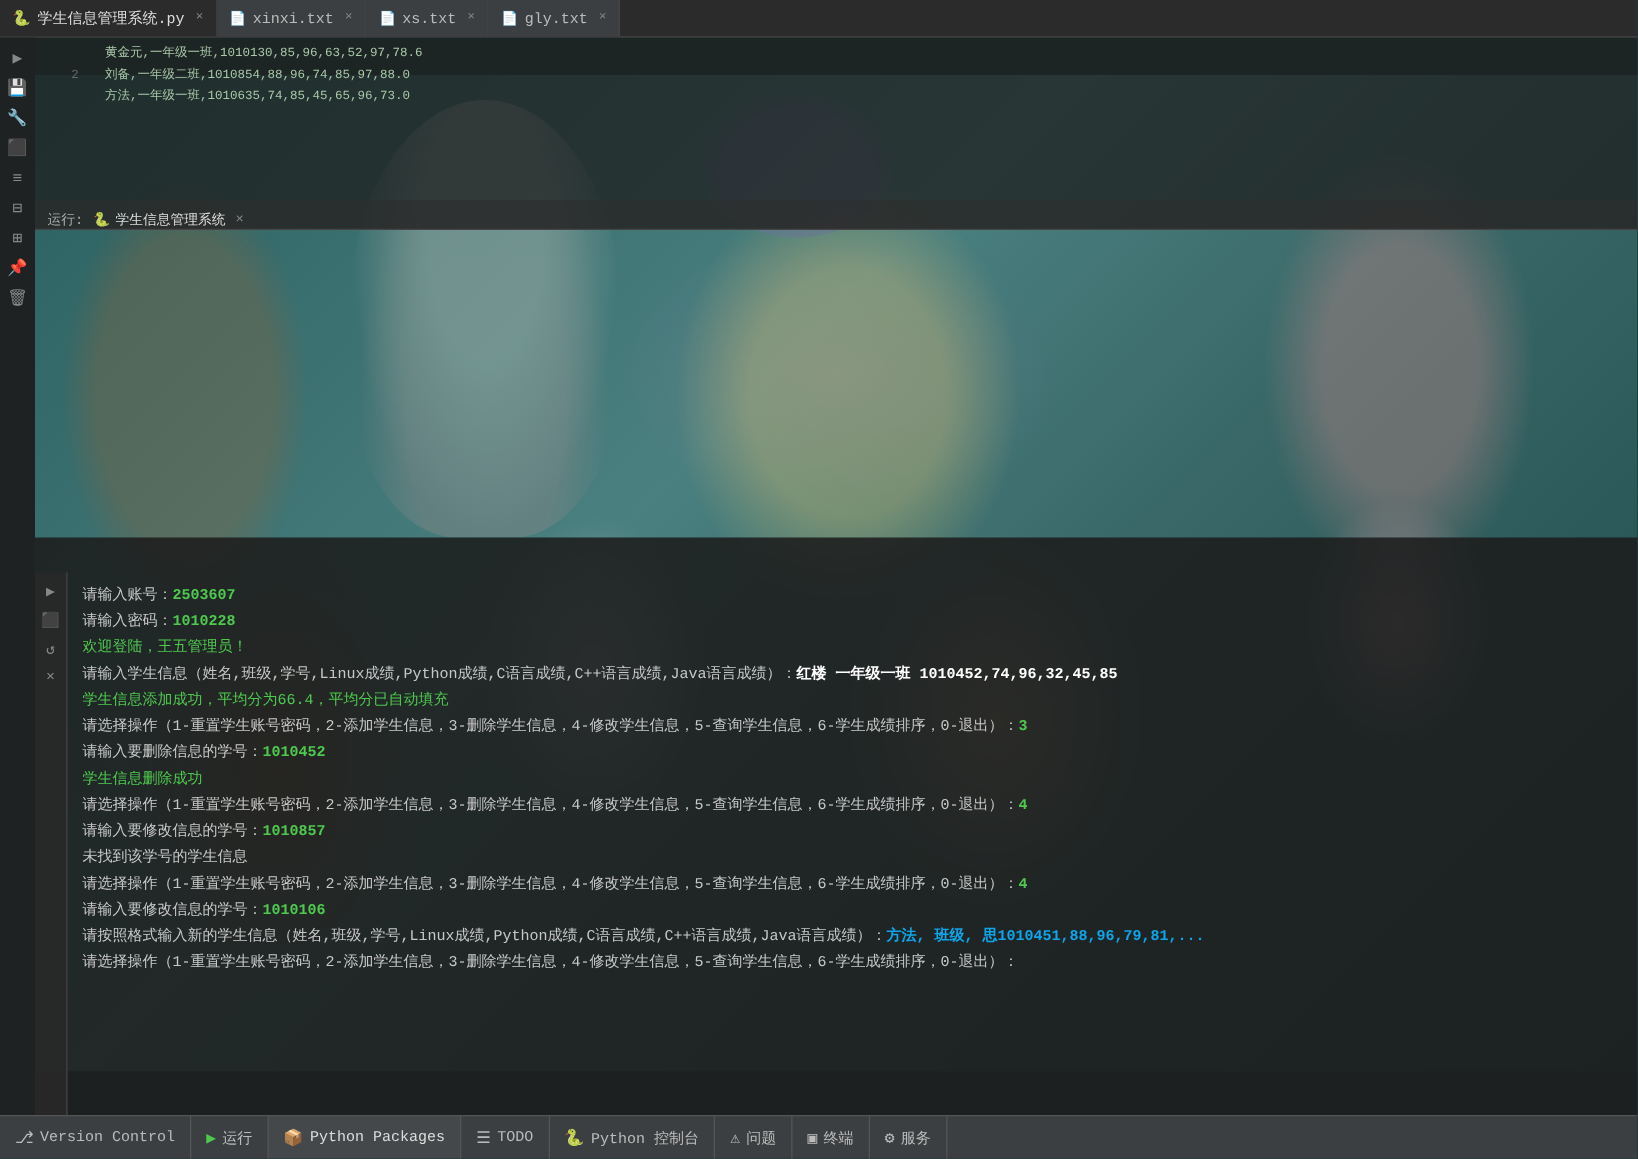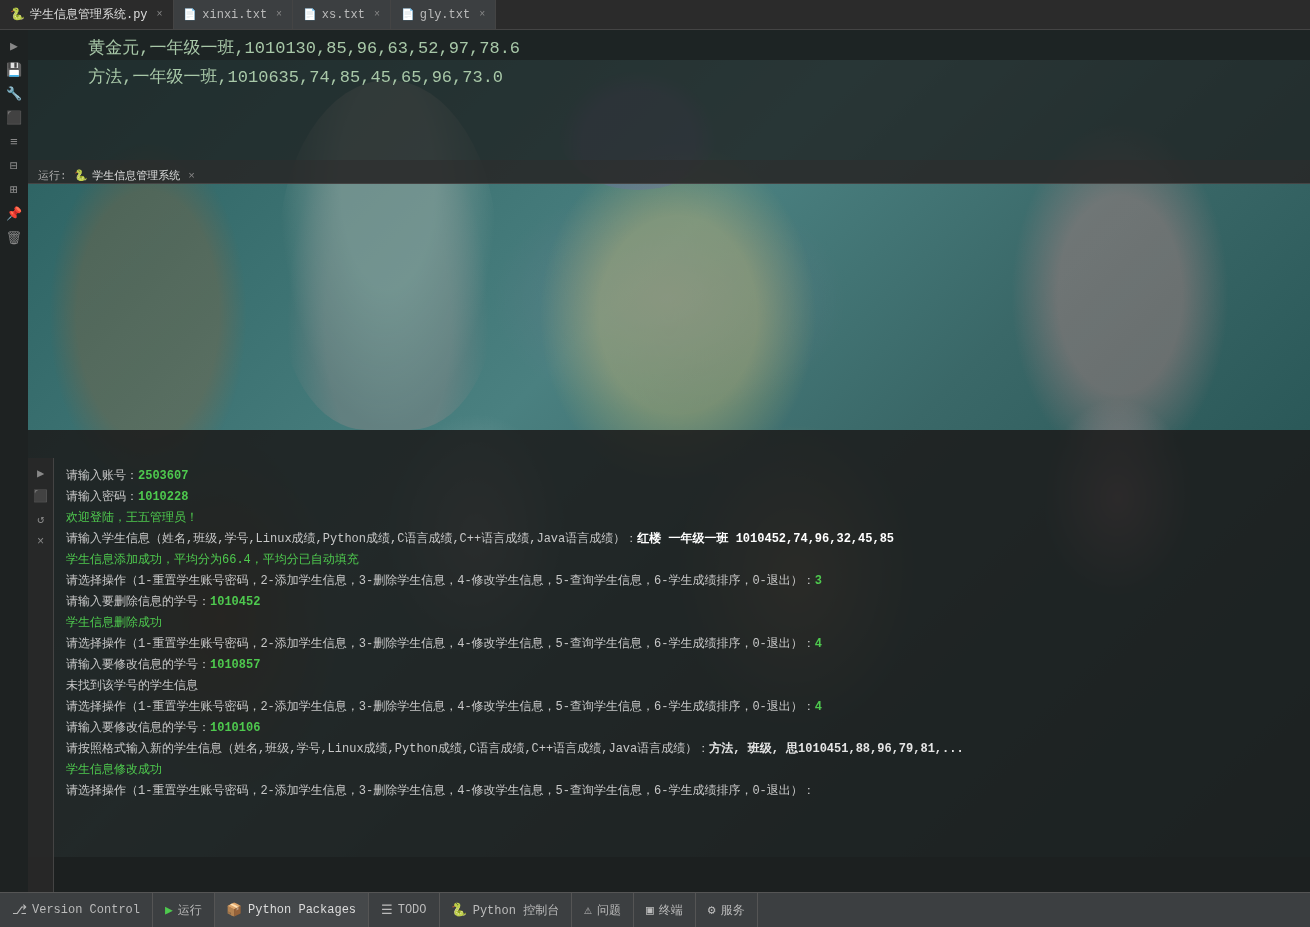--- a/index.html
+++ b/index.html
@@ -121,21 +121,21 @@
 
     
     .code-area-top {
       position: absolute;
       top: 0;
       left: 0;
       right: 0;
       height: 130px;
       background: rgba(30, 30, 30, 0.75);
       padding: 5px 15px;
-      font-size: 17px;
+      font-size: 10px;
       line-height: 1.7;
       color: #a8b8a8;
       z-index: 6;
     }
 
     .line-number {
       color: #666;
       display: inline-block;
       width: 20px;
       text-align: right;
@@ -336,20 +336,24 @@
         border-radius:50%;opacity:0.6;"></div>
     </div>
   </div>
 
   <div class="code-area-top">
     <div>
       <span class="line-number"></span>
       <span class="data-text">黄金元,一年级一班,1010130,85,96,63,52,97,78.6</span>
     </div>
     <div>
+      <span class="line-number">2</span>
+      <span class="data-text">刘备,一年级二班,1010854,88,96,74,85,97,88.0</span>
+    </div>
+    <div>
       <span class="line-number"></span>
       <span class="data-text">方法,一年级一班,1010635,74,85,45,65,96,73.0</span>
     </div>
   </div>
 
   <div class="run-bar" style="top:130px; background: rgba(40,40,40,0.9); height:24px;">
     <span class="run-bar-label">运行:</span>
     <span class="run-bar-title">
       <span style="color:#4ec94e;">🐍</span>
       <span>学生信息管理系统</span>
@@ -401,24 +405,21 @@
       <div>
         <span class="line-normal">未找到该学号的学生信息</span>
       </div>
       <div>
         <span class="line-normal">请选择操作（1-重置学生账号密码，2-添加学生信息，3-删除学生信息，4-修改学生信息，5-查询学生信息，6-学生成绩排序，0-退出）：</span><span class="line-input-val">4</span>
       </div>
       <div>
         <span class="line-normal">请输入要修改信息的学号：</span><span class="line-input-val">1010106</span>
       </div>
       <div>
-        <span class="line-normal">请按照格式输入新的学生信息（姓名,班级,学号,Linux成绩,Python成绩,C语言成绩,C++语言成绩,Java语言成绩）：</span><span class="line-input-val" style="color:#e5e5e5;">方法, 班级, 思1010451,88,96,79,81,...</span>
-      </div>
-      <div>
-        <span class="line-green">学生信息修改成功</span>
+        <span class="line-normal">请按照格式输入新的学生信息（姓名,班级,学号,Linux成绩,Python成绩,C语言成绩,C++语言成绩,Java语言成绩）：</span><span class="line-input-val" style="color:#0ea5e9;">方法, 班级, 思1010451,88,96,79,81,...</span>
       </div>
       <div>
         <span class="line-normal">请选择操作（1-重置学生账号密码，2-添加学生信息，3-删除学生信息，4-修改学生信息，5-查询学生信息，6-学生成绩排序，0-退出）：</span>
       </div>
     </div>
   </div>
 
 </div>
 
 <div class="status-bar">

